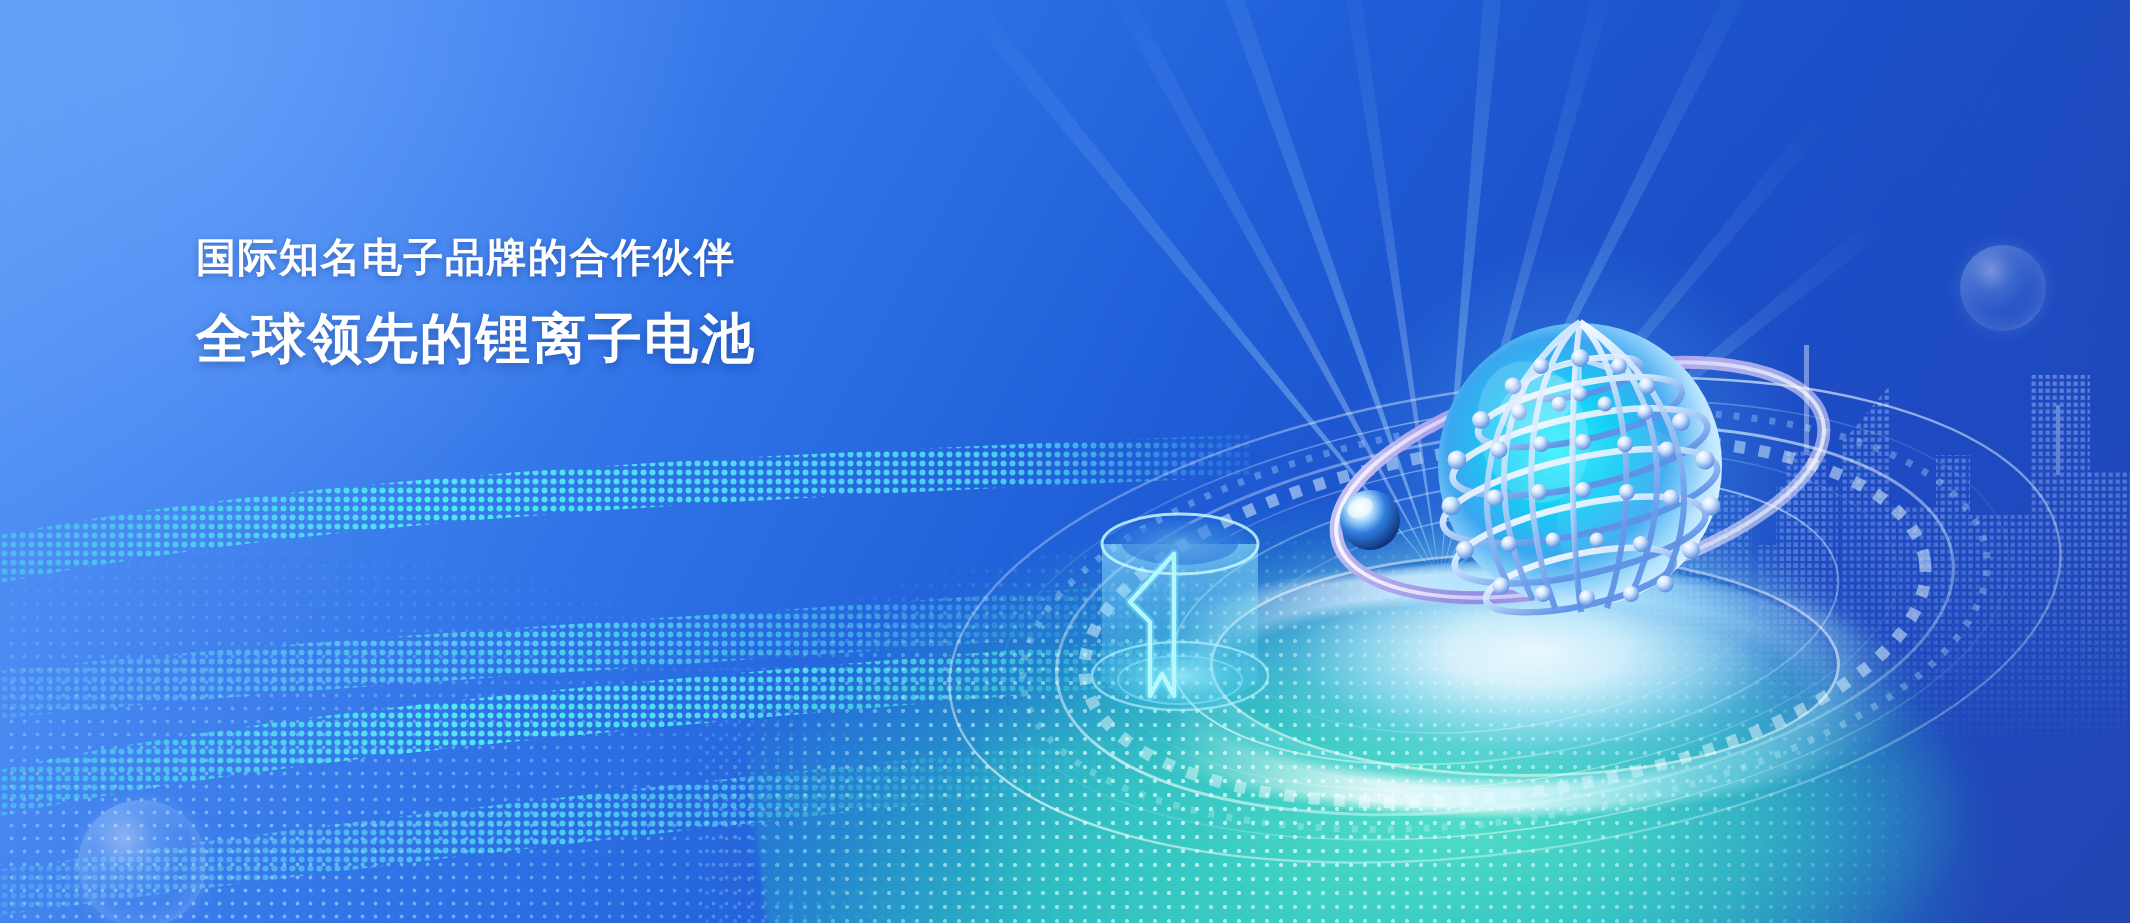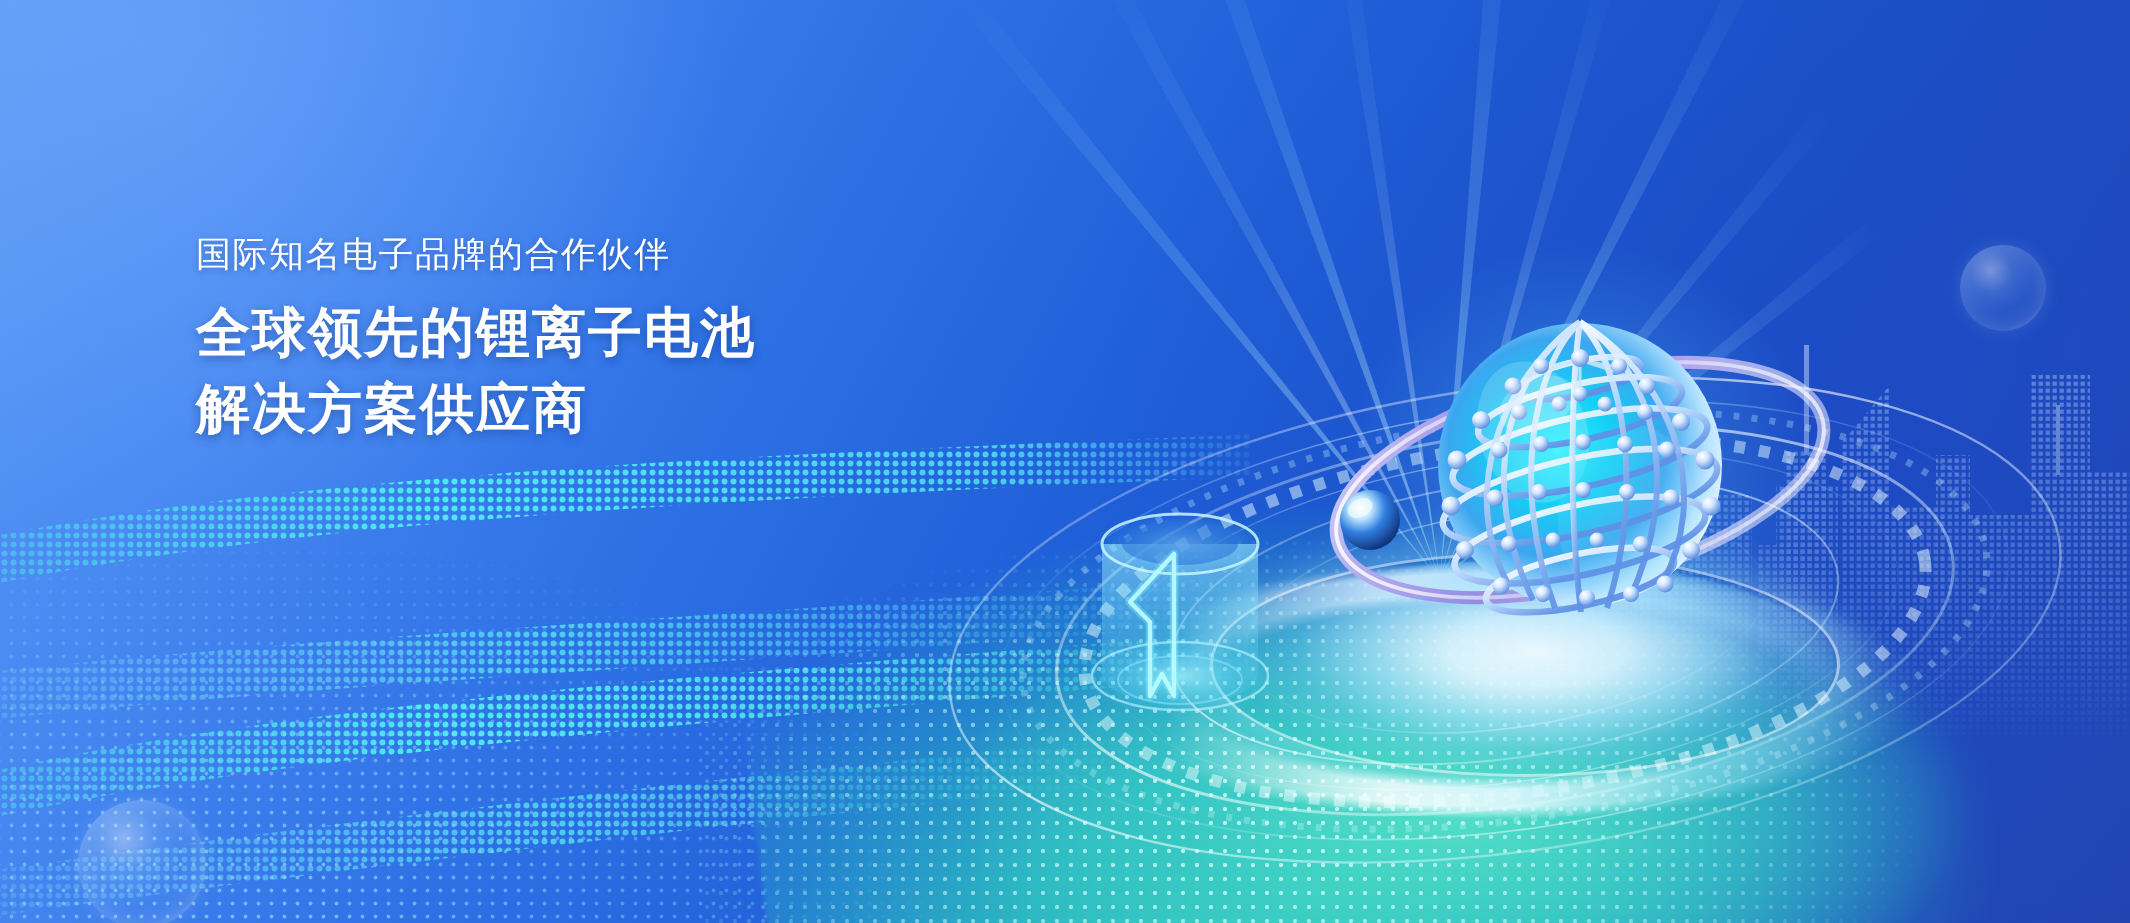--- a/index.html
+++ b/index.html
@@ -208,25 +208,25 @@
 
   
   .copy {
     position: absolute;
     left: 196px;
     top: 232px;
     width: 760px;
     z-index: 20;
   }
   .eyebrow {
-    font-size: 35px;
+    font-size: 40px;
     line-height: 1.25;
     color: #ffffff;
     letter-spacing: 1.5px;
-    font-weight: 400;
+    font-weight: 700;
     text-shadow: 0 2px 6px rgba(10,40,110,0.38);
     margin: 0 0 22px 0;
     white-space: nowrap;
   }
   .headline {
     margin: 0;
     font-size: 54px;
     line-height: 1.28;
     font-weight: 700;
     color: #ffffff;
@@ -528,17 +528,16 @@
     <ellipse cx="122" cy="104" rx="40" ry="26" fill="#ffffff" opacity=".22" transform="rotate(-24 122 104)"></ellipse>
   </svg>
 
   <div class="bubble bubble-tr"></div>
   <div class="bubble bubble-bl"></div>
 
   <div class="copy">
     <p class="eyebrow">国际知名电子品牌的合作伙伴</p>
     <h1 class="headline">
       <span class="hl-line">全球领先的锂离子电池</span>
-      <span class="hl-line">解决方案供应商</span>
     </h1>
   </div>
 
 </div>
 
 </body></html>

